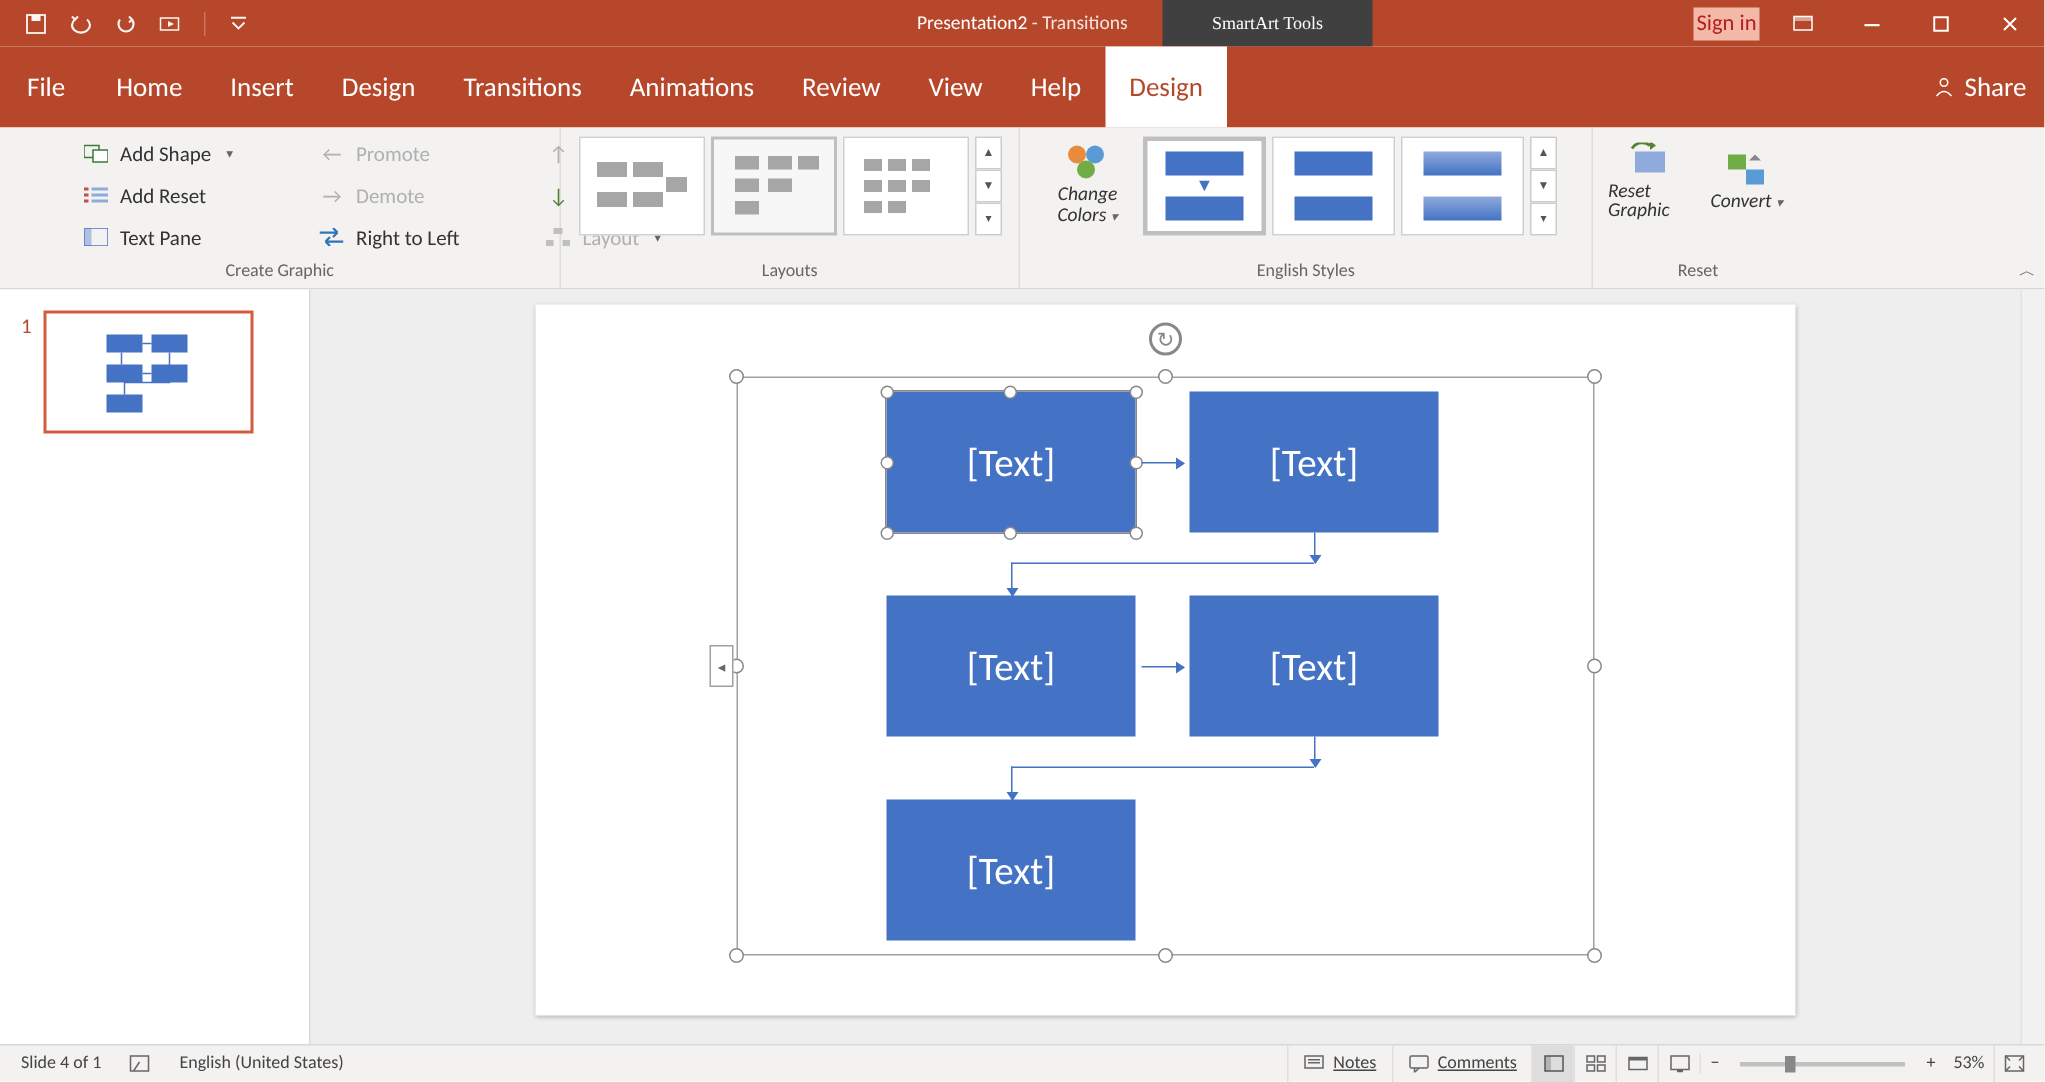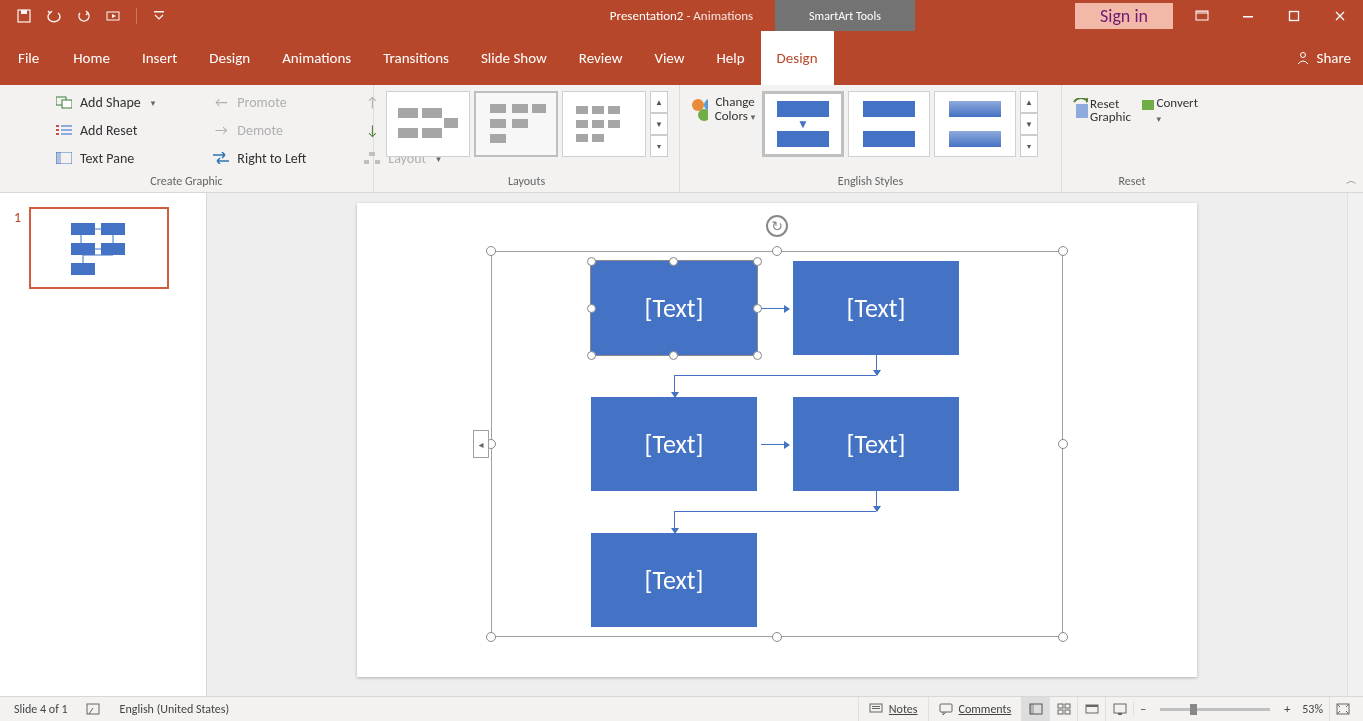--- a/index.html
+++ b/index.html
@@ -5,27 +5,27 @@
 * { margin: 0; padding: 0; box-sizing: border-box; font-family: "Segoe UI", Calibri, sans-serif; user-select: none; }
 html, body { width: 1363px; height: 721px; overflow: hidden; background: #fff; }
 
 
 .titlebar { height: 31px; background: #b7472a; display: flex; align-items: center; color: #fff; font-size: 12px; position: relative; }
 .qat { display: flex; align-items: center; gap: 6px; padding-left: 12px; }
 .qat .qbtn { width: 24px; height: 24px; display: flex; align-items: center; justify-content: center; opacity: .95; cursor: pointer; }
 .qat .qsep { width: 1px; height: 16px; background: rgba(255,255,255,.25); margin: 0 4px;}
 .title-center { position: absolute; left: 0; right: 0; text-align: center; font-size: 13px; pointer-events: none; }
 .title-center .dim { opacity: .85; }
-.context-tab { position: absolute; left: 775px; top:0; width:140px; height:31px; background:#737373; display:flex; align-items:center; justify-content:center; font-size:12px; }
+.context-tab { position: absolute; left: 775px; top:0; width:140px; height:31px; background:#404040; display:flex; align-items:center; justify-content:center; font-size:12px;font-family:Liberation Serif, serif; }
 .winbtns { position:absolute; right:0; top:0; display:flex; align-items:center; height:31px;}
 .winbtns .wb { width:46px; height:31px; display:flex; align-items:center; justify-content:center; cursor:pointer;}
-.signin { background:#f3b9a8; color:#701a75; padding:2px 25px; font-size:18px; margin-right:6px; cursor:pointer;}
-
-
-.tabstrip { height:54px; background:#b7472a; display:flex; align-items:flex-end; color:#fff; font-size:15px; position:relative;}
+.signin { background:#f3b9a8; color:#b91c1c; padding:2px 2px; font-size:15px; margin-right:6px; cursor:pointer;}
+
+
+.tabstrip { height:54px; background:#b7472a; display:flex; align-items:flex-end; color:#fff; font-size:18px; position:relative;}
 .tab { padding: 0 16px; height:54px; display:flex; align-items:center; cursor:pointer; }
 .tab.file { padding: 0 18px; }
 .tab.active { background:#fff; color:#b7472a; }
 .tab.format-context { }
 .tellme { display:flex; align-items:center; gap:10px; margin-left:14px; height:54px;}
 .share { position:absolute; right:12px; top:0; height:54px; display:flex; align-items:center; gap:6px; cursor:pointer;}
 
 
 .ribbon { height:108px; background:#f3f2f1; border-bottom:1px solid #d7d7d7; display:flex; position:relative;}
 .rgroup { border-right:1px solid #dcdcdc; padding:4px 10px 2px 10px; display:flex; flex-direction:column; justify-content:space-between;}
@@ -39,21 +39,21 @@
 
 
 .gal-layouts { display:flex; align-items:center;}
 .gal-layouts .thumb { width:84px; height:66px; border:1px solid transparent; margin:2px; display:flex; align-items:center; justify-content:center; background:#fff; border:1px solid #d0d0d0; cursor:pointer; }
 .gal-layouts .thumb.sel { border:2px solid #bfbfbf; background:#f7f7f7;}
 .gal-layouts .thumb svg rect { fill:#a6a6a6;}
 .gal-spin { width:18px; display:flex; flex-direction:column; margin-left:2px;}
 .gal-spin div{ height:22px; border:1px solid #ccc; background:#fff; display:flex; align-items:center; justify-content:center; font-size:8px; color:#555; cursor:pointer;}
 
 
-.bigbtn { width:70px; display:flex; align-items:center; justify-content:center; gap:2px; font-size:13px; color:#333; cursor:pointer; padding-top:6px;}
+.bigbtn { width:70px; display:flex; flex-direction:column; align-items:center; justify-content:center; gap:2px; font-size:13px; color:#333; cursor:pointer; padding-top:6px;font-style:italic;}
 .bigbtn .dd { font-size:9px; color:#666;}
 
 
 .gal-styles { display:flex; align-items:center;}
 .gal-styles .sthumb { width:82px; height:66px; border:1px solid #d0d0d0; margin:2px; background:#fff; display:flex; flex-direction:column; align-items:center; justify-content:center; gap:4px; cursor:pointer; }
 .gal-styles .sthumb.sel { border:3px solid #bfbfbf;}
 .gal-styles .sthumb .bar{ width:52px; height:16px;}
 .gal-styles .sthumb .arr{ font-size:12px; line-height:6px;}
 
 
@@ -137,21 +137,21 @@
       </div>
     <div class="qsep"></div>
     <div class="qbtn">
         <svg width="10" height="10">
           <rect x="0" y="0" width="10" height="1.5" fill="#fff"></rect>
           <path d="M1 4 L5 8 L9 4" fill="none" stroke="#fff" stroke-width="1.2"></path>
         </svg>
       </div>
   </div>
   <div class="title-center">
-    <span>Presentation2</span><span class="dim">  -  Animations</span>
+    <span>Presentation2</span><span class="dim">  -  Transitions</span>
   </div>
   <div class="context-tab">SmartArt Tools</div>
   <div class="winbtns">
     <div class="signin">Sign in</div>
     <div class="wb">
         <svg width="14" height="12">
           <rect x="1" y="1" width="12" height="9" fill="none" stroke="#fff"></rect>
           <rect x="1" y="1" width="12" height="3" fill="#fff" opacity=".5"></rect>
         </svg>
       </div>
@@ -171,23 +171,22 @@
         </svg>
       </div>
   </div>
 </div>
 
 <div class="tabstrip">
   <div class="tab file">File</div>
   <div class="tab">Home</div>
   <div class="tab">Insert</div>
   <div class="tab">Design</div>
+  <div class="tab">Transitions</div>
   <div class="tab">Animations</div>
-  <div class="tab">Transitions</div>
-  <div class="tab">Slide Show</div>
   <div class="tab">Review</div>
   <div class="tab">View</div>
   <div class="tab">Help</div>
   <div class="tab active">Design</div>
   <div class="share">
     <svg width="16" height="16">
         <circle cx="8" cy="5" r="2.5" fill="none" stroke="#fff"></circle>
         <path d="M3 14 Q8 8 13 14" fill="none" stroke="#fff"></path>
       </svg>
     <span>Share</span>

